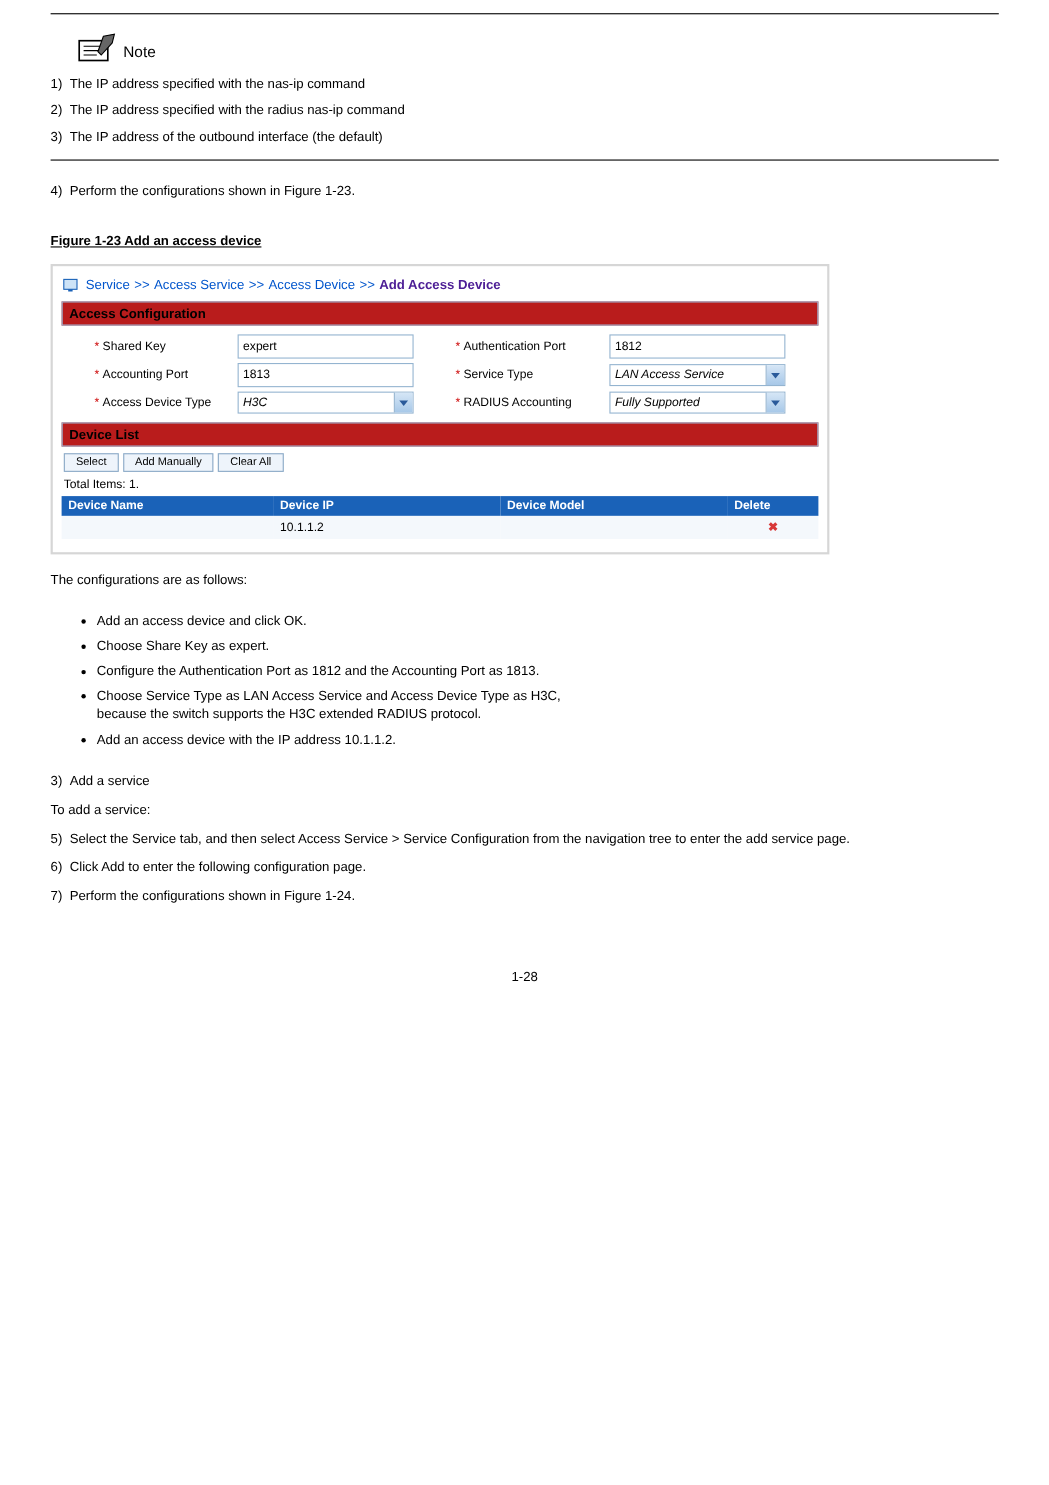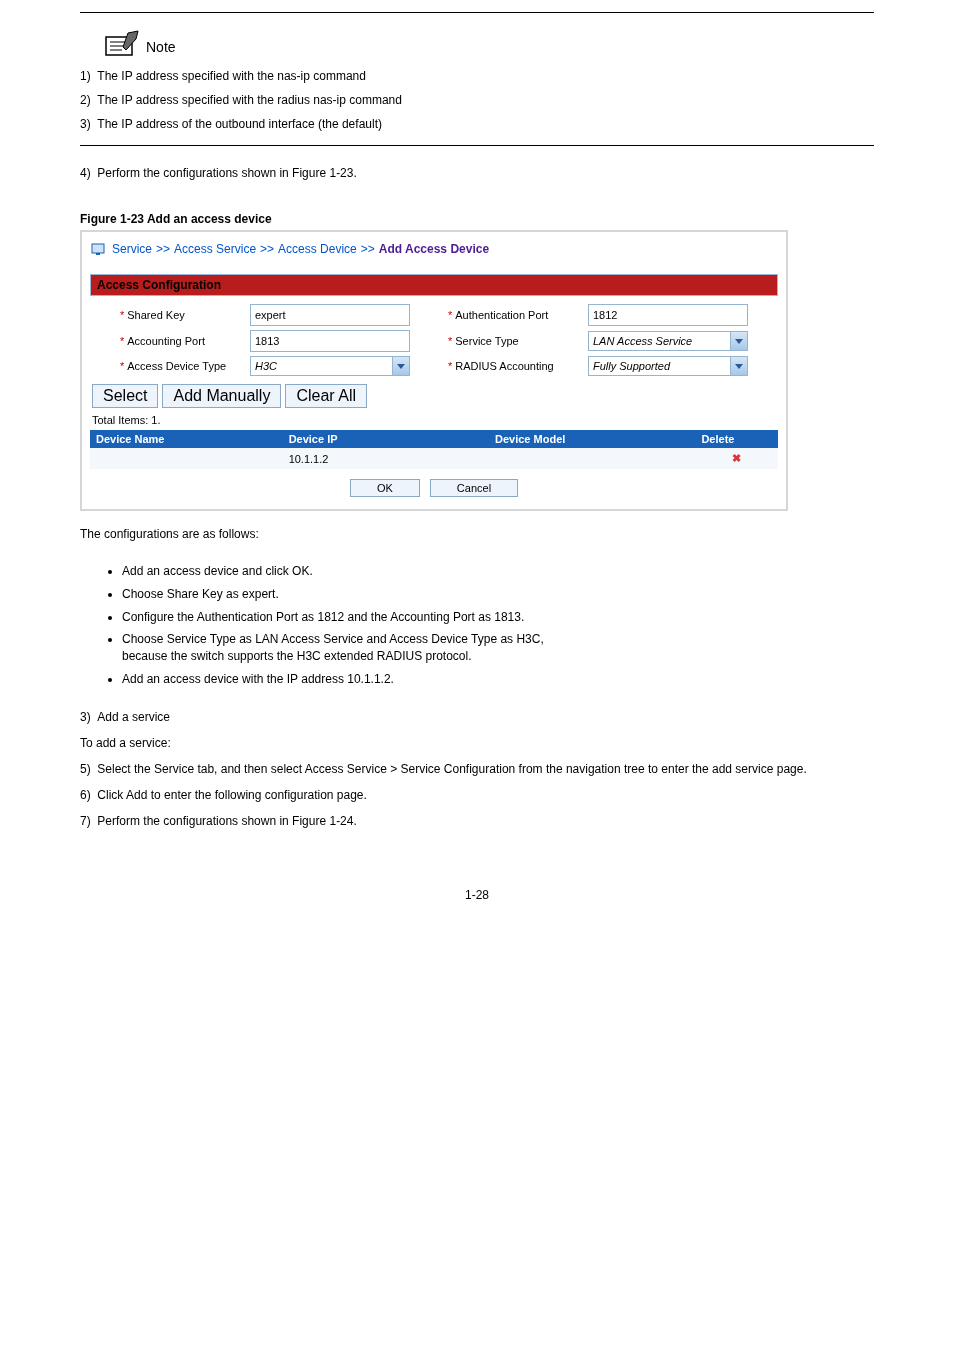--- a/index.html
+++ b/index.html
@@ -4,21 +4,21 @@
 <style>
   body {
     margin: 0;
     font-family: Arial, sans-serif;
     font-size: 12px;
     color: #000;
     background: #fff;
     width: 954px;
   }
   .page {
-    padding: 0 80px;
+    padding: 0 46px;
   }
   .hr {
     border: none;
     border-top: 1px solid #000;
     margin: 12px 0;
     height: 0;
   }
   .note-block {
     display: flex;
     align-items: flex-end;
@@ -35,32 +35,33 @@
   }
   .note-text {
     margin: 6px 0 6px 0;
     line-height: 1.5;
   }
   .step-num {
     margin: 20px 0 6px 0;
   }
   .fig-caption {
     font-weight: bold;
-    margin: 32px 0 4px 0;
+    margin: 32px 0 14px 0;
+    text-decoration: underline;
   }
   .screenshot-wrap {
     border: 2px solid #d6d6d6;
     width: 708px;
     margin: 0 0 16px 0;
     padding: 8px 8px 12px 8px;
     box-sizing: border-box;
     background: #fff;
   }
   .breadcrumb {
-    margin-bottom: 16px;
+    margin-bottom: 6px;
     display: flex;
     align-items: center;
   }
   .breadcrumb .bc-link { color: #0055cc; }
   .breadcrumb .bc-sep { margin: 0 4px; color: #0055cc; }
   .breadcrumb .bc-last { font-weight: bold; color: #4c1d95; }
   .panel-header {
     background: #b91c1c;
     border: 1px solid #9cb7d6;
     padding: 3px 6px;
@@ -118,21 +119,21 @@
   }
   .toolbar {
     margin: 6px 2px;
     display: flex;
     gap: 4px;
   }
   .tbtn {
     border: 1px solid #8aa9c6;
     background: #eef4fb;
     padding: 2px 10px;
-    font-size: 16px;
+    font-size: 10px;
     cursor: pointer;
   }
   .total {
     margin: 2px 2px 4px 2px;
     font-size: 11px;
   }
   .dtable {
     width: 100%;
     border-collapse: collapse;
     font-size: 11px;
@@ -251,20 +252,21 @@
         <span>H3C</span>
         <span class="dd"></span>
       </div>
       <div class="flabel"><span class="star">*</span><span>RADIUS Accounting</span></div>
       <div class="fselect">
         <span>Fully Supported</span>
         <span class="dd"></span>
       </div>
     </div>
 
+    <div class="panel-header">Device List</div>
 
     <div class="toolbar">
       <button class="tbtn">Select</button>
       <button class="tbtn">Add Manually</button>
       <button class="tbtn">Clear All</button>
     </div>
     <div class="total">Total Items: 1.</div>
 
     <table class="dtable">
       <thead>
@@ -278,24 +280,20 @@
       <tbody>
         <tr>
           <td></td>
           <td>10.1.1.2</td>
           <td></td>
           <td class="del-x">✖</td>
         </tr>
       </tbody>
     </table>
 
-    <div class="dlg-buttons">
-      <button class="dlg-btn">OK</button>
-      <button class="dlg-btn">Cancel</button>
-    </div>
   </div>
 
   <p>The configurations are as follows:</p>
   <ul class="conf">
     <li><span>Add an access device and click OK.</span></li>
     <li><span>Choose Share Key as expert.</span></li>
     <li><span>Configure the Authentication Port as 1812 and the Accounting Port as 1813.</span></li>
     <li>
       <span>Choose Service Type as LAN Access Service and Access Device Type as H3C,</span><br>
       <span>because the switch supports the H3C extended RADIUS protocol.</span>

